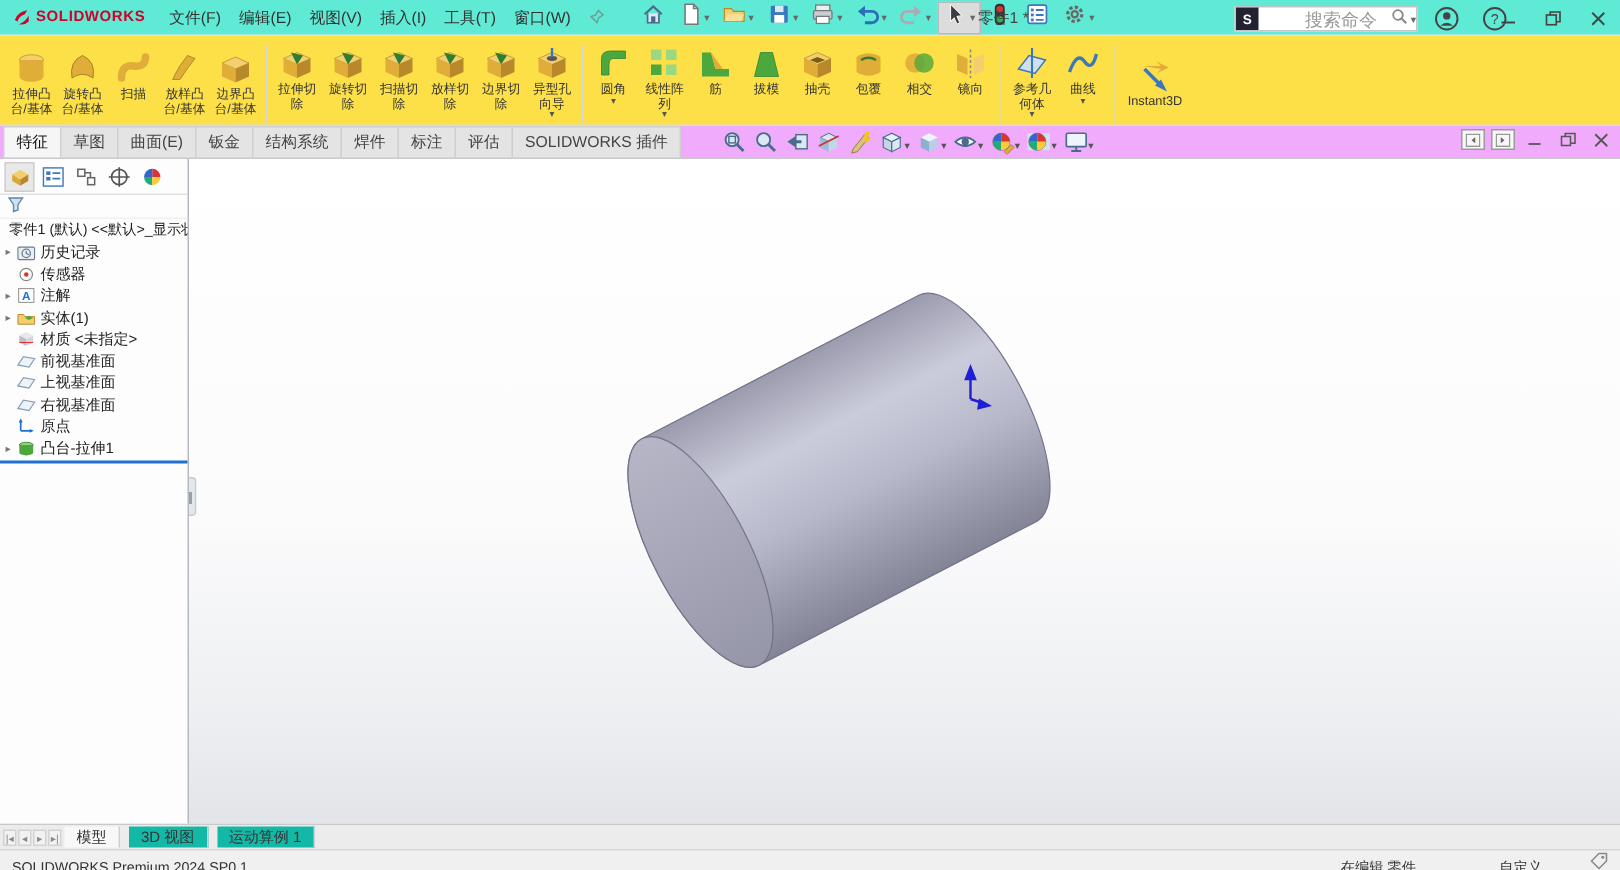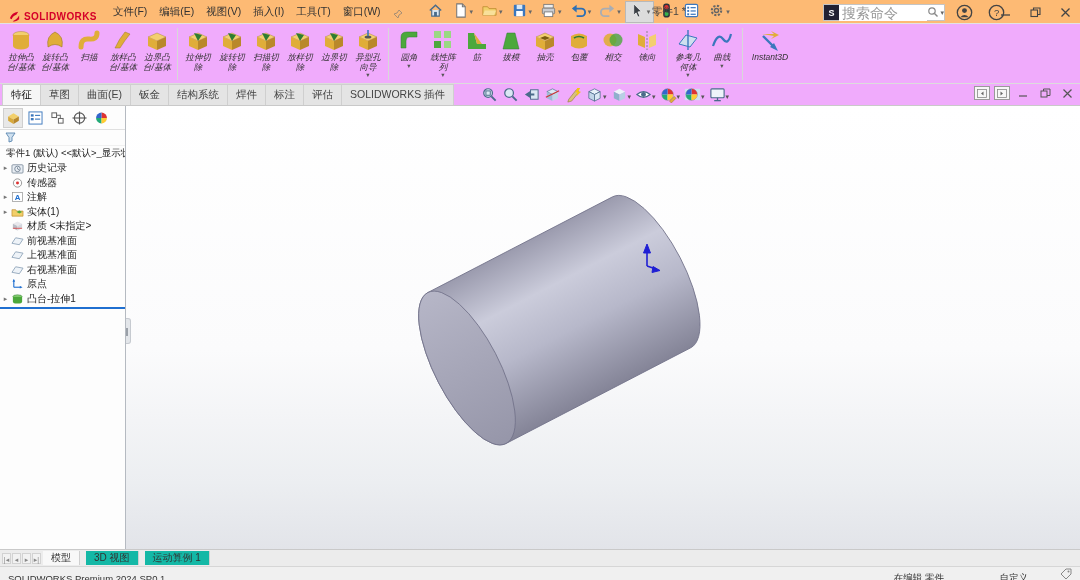--- a/index.html
+++ b/index.html
@@ -1,41 +1,41 @@
 <!DOCTYPE html>
 <html><head>
 <meta charset="utf-8">
 <style>
   * { margin:0; padding:0; box-sizing:border-box; }
   html,body { width:1080px; height:580px; overflow:hidden; font-family:"Liberation Sans","DejaVu Sans",sans-serif; background:#f0f0f0; }
   .row { display:flex; align-items:center;gap:6px; }
 
   
-  .titlebar { position:relative; height:24px; background:#fdba74; display:flex; align-items:flex-end; border-bottom:1px solid #e3e3e3; }
+  .titlebar { position:relative; height:24px; background:#5eead4; display:flex; align-items:center; border-bottom:1px solid #e3e3e3; }
   .logo { display:flex; align-items:center; gap:3px; padding:0 10px 0 8px; }
   .logo .brand { color:#d40029; font-weight:bold; font-size:10px; letter-spacing:.4px; }
   .menubar { display:flex; }
   .menu-item { font-size:10.5px; color:#333; padding:4px 6px; cursor:default; }
   .pin { margin:0 6px; opacity:.65; }
   .quickbar { display:flex; align-items:center; margin-left:14px; }
   .qbtn { display:flex; align-items:center; height:22px; padding:0 3px; border:1px solid transparent; }
   .qbtn.pressed { background:#dcdcdc; border-color:#b9b9b9; }
   .qcaret { font-size:7px; color:#666; margin-left:1px; }
   .doc-title { position:absolute; left:652px; top:5px; font-size:10.5px; color:#444; }
   .searchbox { position:absolute; left:823px; top:4px; width:122px; height:17px; background:#fff; border:1px solid #c4c4c4; display:flex; align-items:center; }
   .s-logo { width:15px; height:15px; background:#223; color:#fff; font-size:9px; font-weight:bold; display:flex; align-items:center; justify-content:center; }
-  .searchbox input { flex:1; border:none; outline:none; font-size:14px; min-width:0; padding:0 3px; color:#555; }
+  .searchbox input { flex:1; border:none; outline:none; font-size:12px; min-width:0; padding:0 3px; color:#555;margin-left:28px; }
   .searchbox input::placeholder { color:#999; }
   .tb-ico { display:inline-flex; align-items:center; justify-content:center; width:22px; height:22px; }
   .acct { position:absolute; left:953px; top:1px; } .helpb { position:absolute; left:985px; top:1px; }
   .winctl { position:absolute; right:0; top:0; display:flex; }
   .wbtn { width:30px; height:24px; display:flex; align-items:center; justify-content:center; }
 
   
-  .ribbon { height:60px; background:#f0abfc; display:flex; align-items:flex-start; padding:2px 2px 0 4px; border-bottom:1px solid #dcdcdc;font-style:italic; }
+  .ribbon { height:60px; background:#fde047; display:flex; align-items:center; padding:2px 2px 0 4px; border-bottom:1px solid #dcdcdc; }
   .rgroup { display:flex; align-items:flex-start; }
   .rsep { width:1px; height:52px; background:#d8d8d8; margin:2px 3px 0 3px; }
   .rbtn { width:34px; display:flex; flex-direction:column; align-items:center; padding-top:1px; border:1px solid transparent; }
   .rbtn.wide { width:48px; }
   .rbtn .ric { width:24px; height:24px; }
   .rbtn .rlabel { font-size:8.5px; line-height:9.5px; color:#333; text-align:center; word-break:break-all; margin-top:1px; }
   .rb-caret { font-size:6.5px; color:#555; line-height:6px; }
 
   
   .tabstrip { position:relative; height:22px; background:#f0abfc; border-bottom:1px solid #c9c9c9; display:flex; align-items:flex-end; }

